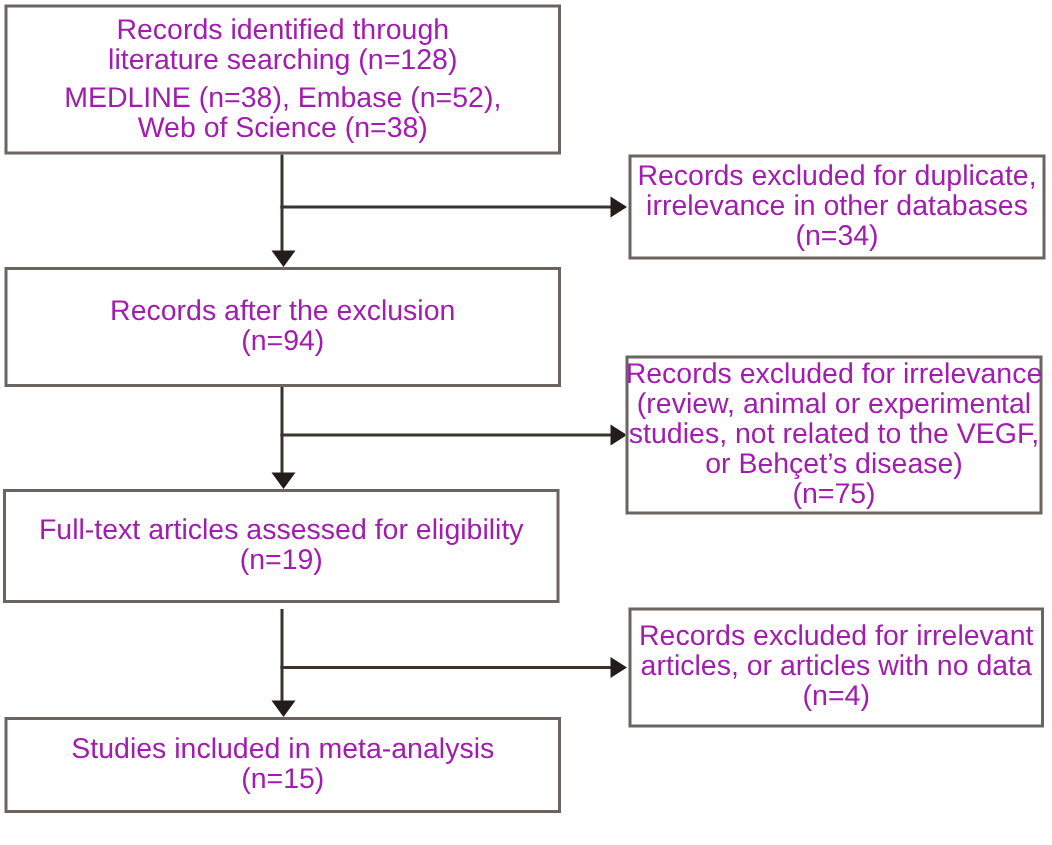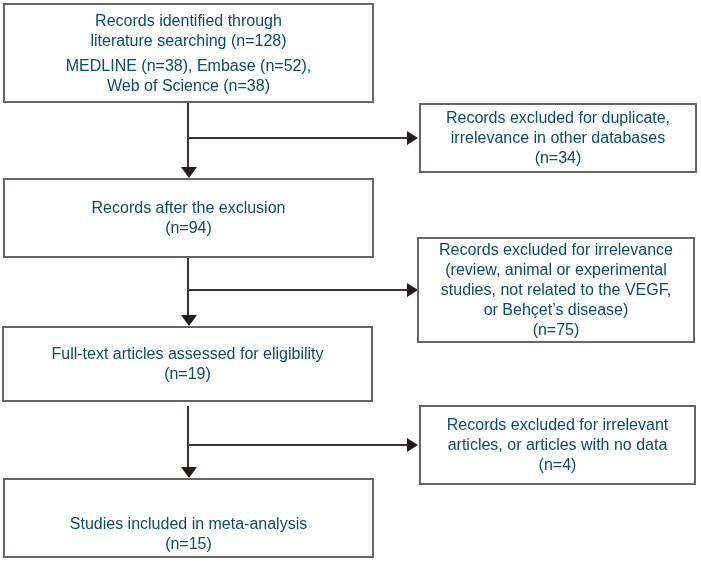--- a/index.html
+++ b/index.html
@@ -23,39 +23,39 @@
   .box {
     position: absolute;
     box-sizing: border-box;
     border: 2px solid #6b6461;
     background: #ffffff;
     display: flex;
     flex-direction: column;
     align-items: center;
     justify-content: center;
     text-align: center;
-    font-size: 16px;
+    font-size: 19px;
     line-height: 20px;
-    color: #0c4a6e;
+    color: #a21caf;
     padding: 2px 6px;
   }
   .box .tline {
     display: block;
     white-space: nowrap;
   }
   .box .gap {
     height: 5px;
     display: block;
   }
 
   
   #box-identified { left: 3px;  top: 3px;   width: 371px; height: 100px; }
   #box-after-exclusion { left: 3px; top: 178px; width: 371px; height: 80px; }
   #box-fulltext   { left: 2px;  top: 326px; width: 371px; height: 76px; }
-  #box-included   { left: 3px;  top: 478px; width: 371px; height: 80px; justify-content: flex-end; }
+  #box-included   { left: 3px;  top: 478px; width: 371px; height: 64px; }
 
   
   #box-excluded-dup   { left: 419px; top: 103px; width: 278px; height: 70px; align-items: center; }
   #box-excluded-irrel { left: 417px; top: 237px; width: 278px; height: 106px; }
   #box-excluded-nodata{ left: 419px; top: 405px; width: 277px; height: 80px; }
 
   
   .vline {
     position: absolute;
     width: 2px;

